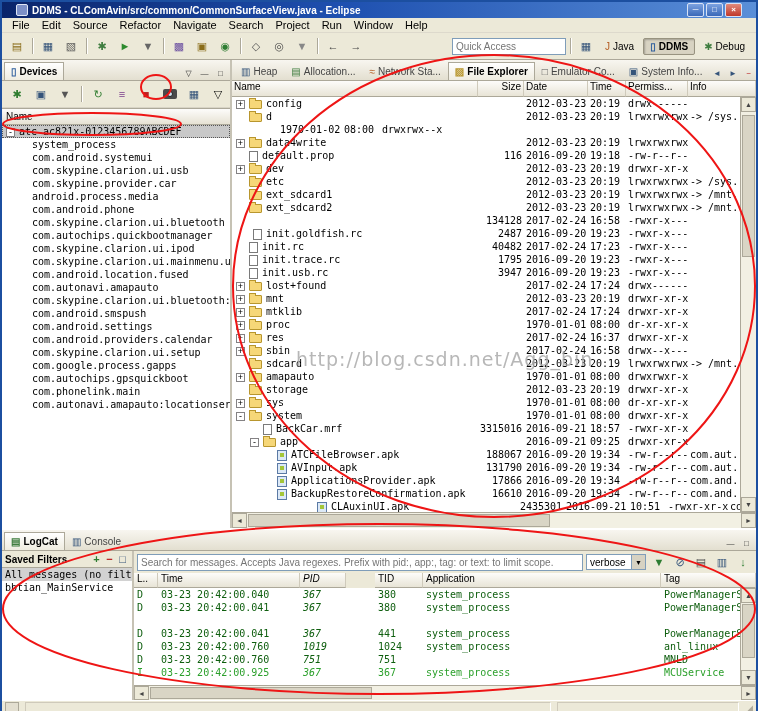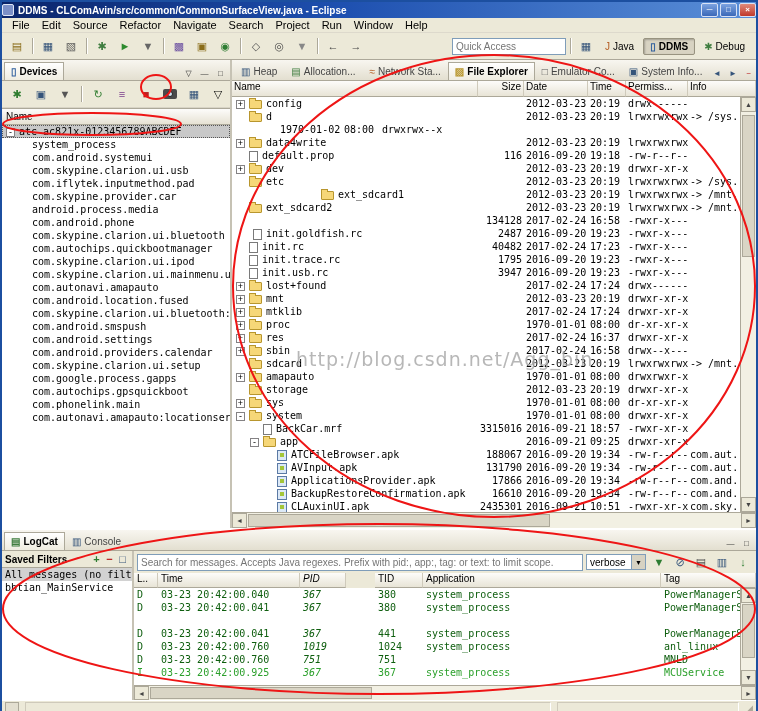--- a/index.html
+++ b/index.html
@@ -1,19 +1,19 @@
 <!DOCTYPE html>
 <html><head>
 <meta charset="utf-8">
 <style>
   html,body{margin:0;padding:0;}
   body{width:758px;height:711px;overflow:hidden;font-family:"Liberation Sans",sans-serif;background:#ece9d8;position:relative;}
   .window{position:absolute;inset:0;border:2px solid #1c4fa0;background:#ece9d8;box-sizing:border-box;display:flex;flex-direction:column;}
   
-  .titlebar{height:16px;flex:0 0 16px;background:linear-gradient(to right,#0a246a 0%,#1e50b0 45%,#5a8fd8 100%);display:flex;align-items:center;padding:0 0;color:#fff;font-size:10px;font-weight:bold;gap:4px;}
+  .titlebar{height:16px;flex:0 0 16px;background:linear-gradient(to right,#0a246a 0%,#1e50b0 45%,#5a8fd8 100%);display:flex;align-items:center;padding:0 14px;color:#fff;font-size:10px;font-weight:bold;gap:4px;}
   .title-icon{width:10px;height:10px;background:#7c90c8;border:1px solid #dfe6f5;border-radius:2px;flex:0 0 auto;}
   .title-text{white-space:nowrap;overflow:hidden;flex:1;}
   .win-btns{display:flex;gap:2px;}
   .win-btn{width:15px;height:12px;font-size:8px;line-height:12px;text-align:center;color:#fff;background:linear-gradient(#7ba2e0,#3b69b8);border:1px solid #d7e2f6;border-radius:2px;}
   .win-btn.close{background:linear-gradient(#e08a7b,#c0392b);}
   
   .menubar{height:14px;flex:0 0 14px;display:flex;align-items:center;font-size:11px;padding-left:4px;border-bottom:1px solid #ddd9cc;}
   .menu-item{padding:0 6px;white-space:nowrap;}
   
   .toolbar{height:24px;flex:0 0 24px;display:flex;align-items:center;padding:1px 4px;border-bottom:1px solid #aca899;gap:1px;}
@@ -192,30 +192,29 @@
           </span>
           <span class="vtb-btn" style="color: rgb(53, 84, 122);">▦</span>
           <span class="vtb-btn" style="margin-left: auto;">▽</span>
         </div>
       <div class="name-header">Name</div>
       <div class="tree" id="dev-tree">
           <div class="trow dev"><span class="tw">-</span><span>atc-ac821x-0123456789ABCDEF</span></div>
           <div class="trow proc"><span>system_process</span></div>
           <div class="trow proc"><span>com.android.systemui</span></div>
           <div class="trow proc"><span>com.skypine.clarion.ui.usb</span></div>
-          <div class="trow proc"><span>com.iflytek.inputmethod.pad</span></div>
           <div class="trow proc"><span>com.skypine.provider.car</span></div>
           <div class="trow proc"><span>android.process.media</span></div>
           <div class="trow proc"><span>com.android.phone</span></div>
           <div class="trow proc"><span>com.skypine.clarion.ui.bluetooth</span></div>
           <div class="trow proc"><span>com.autochips.quickbootmanager</span></div>
           <div class="trow proc"><span>com.skypine.clarion.ui.ipod</span></div>
           <div class="trow proc"><span>com.skypine.clarion.ui.mainmenu.ui</span></div>
+          <div class="trow proc"><span>com.android.location.fused</span></div>
           <div class="trow proc"><span>com.autonavi.amapauto</span></div>
-          <div class="trow proc"><span>com.android.location.fused</span></div>
           <div class="trow proc"><span>com.skypine.clarion.ui.bluetooth:remot</span></div>
           <div class="trow proc"><span>com.android.smspush</span></div>
           <div class="trow proc"><span>com.android.settings</span></div>
           <div class="trow proc"><span>com.android.providers.calendar</span></div>
           <div class="trow proc"><span>com.skypine.clarion.ui.setup</span></div>
           <div class="trow proc"><span>com.google.process.gapps</span></div>
           <div class="trow proc"><span>com.autochips.gpsquickboot</span></div>
           <div class="trow proc"><span>com.phonelink.main</span></div>
           <div class="trow proc"><span>com.autonavi.amapauto:locationservice</span></div>
         </div>
@@ -315,21 +314,21 @@
             </div>
             <div class="frow">
               <span class="fc c-name" style="padding-left: 4px;"><span class="tw-sp"></span><span class="ic ic-folder"></span><span>etc</span></span>
               <span class="fc c-size"></span>
               <span class="fc c-date">2012-03-23</span>
               <span class="fc c-time">20:19</span>
               <span class="fc c-perm">lrwxrwxrwx</span>
               <span class="fc c-info">-&gt; /sys...</span>
             </div>
             <div class="frow">
-              <span class="fc c-name" style="padding-left: 4px; text-align: center;"><span class="tw-sp"></span><span class="ic ic-folder"></span><span>ext_sdcard1</span></span>
+              <span class="fc c-name" style="padding-left: 4px;"><span class="tw-sp"></span><span class="ic ic-folder"></span><span>ext_sdcard1</span></span>
               <span class="fc c-size"></span>
               <span class="fc c-date">2012-03-23</span>
               <span class="fc c-time">20:19</span>
               <span class="fc c-perm">lrwxrwxrwx</span>
               <span class="fc c-info">-&gt; /mnt...</span>
             </div>
             <div class="frow">
               <span class="fc c-name" style="padding-left: 4px;"><span class="tw-sp"></span><span class="ic ic-folder"></span><span>ext_sdcard2</span></span>
               <span class="fc c-size"></span>
               <span class="fc c-date">2012-03-23</span>
@@ -507,21 +506,21 @@
             </div>
             <div class="frow">
               <span class="fc c-name" style="padding-left: 32px;"><span class="tw-sp"></span><span class="ic ic-apk"></span><span>BackupRestoreConfirmation.apk</span></span>
               <span class="fc c-size">16610</span>
               <span class="fc c-date">2016-09-20</span>
               <span class="fc c-time">19:34</span>
               <span class="fc c-perm">-rw-r--r--</span>
               <span class="fc c-info">com.and...</span>
             </div>
             <div class="frow">
-              <span class="fc c-name" style="padding-left: 32px;"><span class="tw-sp"></span><span class="ic ic-apk"></span><span>CLAuxinUI.apk</span></span>
+              <span class="fc c-name" style="padding-left: 32px; margin-left: 40px;"><span class="tw-sp"></span><span class="ic ic-apk"></span><span>CLAuxinUI.apk</span></span>
               <span class="fc c-size">2435301</span>
               <span class="fc c-date">2016-09-21</span>
               <span class="fc c-time">10:51</span>
               <span class="fc c-perm">-rwxr-xr-x</span>
               <span class="fc c-info">com.sky...</span>
             </div>
           </div>
         <div class="vscroll">
           <span class="sb-btn">▲</span>
           <span class="sb-thumb-v" style="top:18px;height:140px;"></span>

